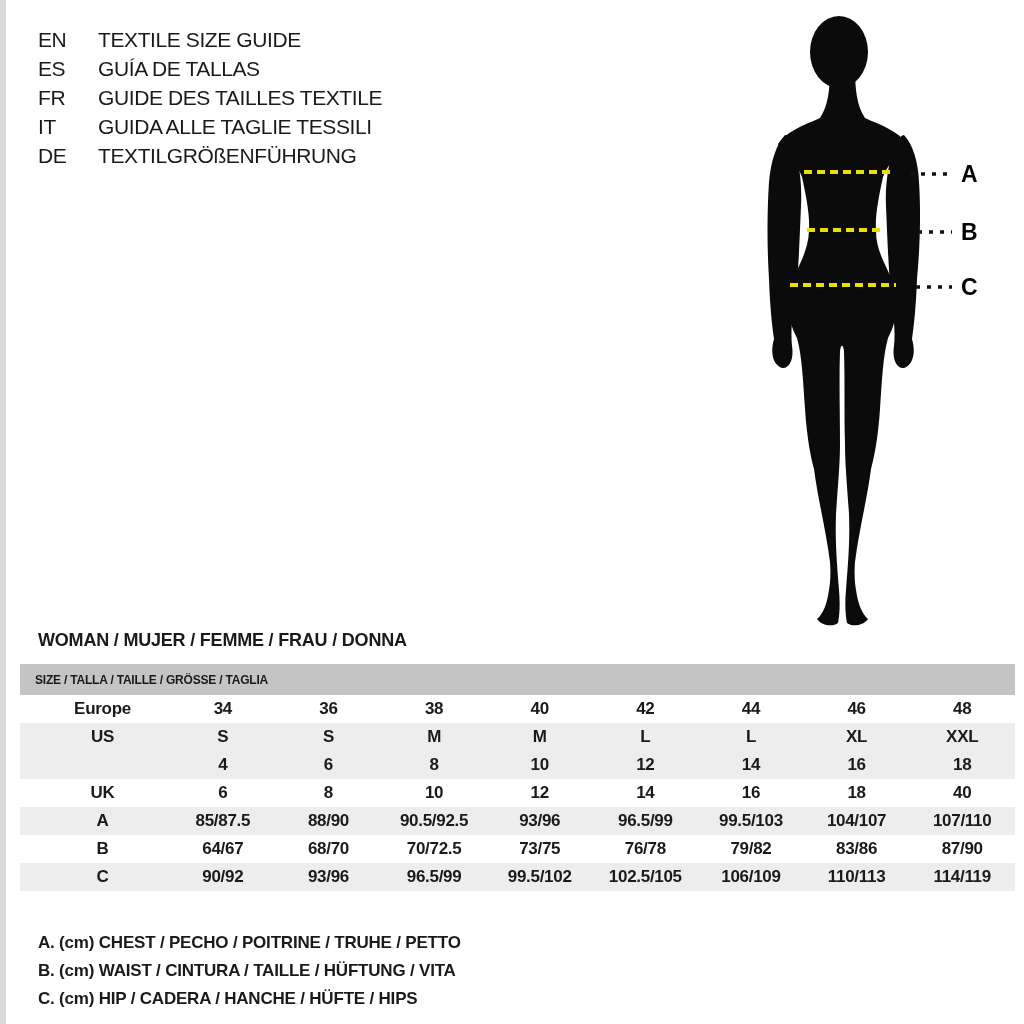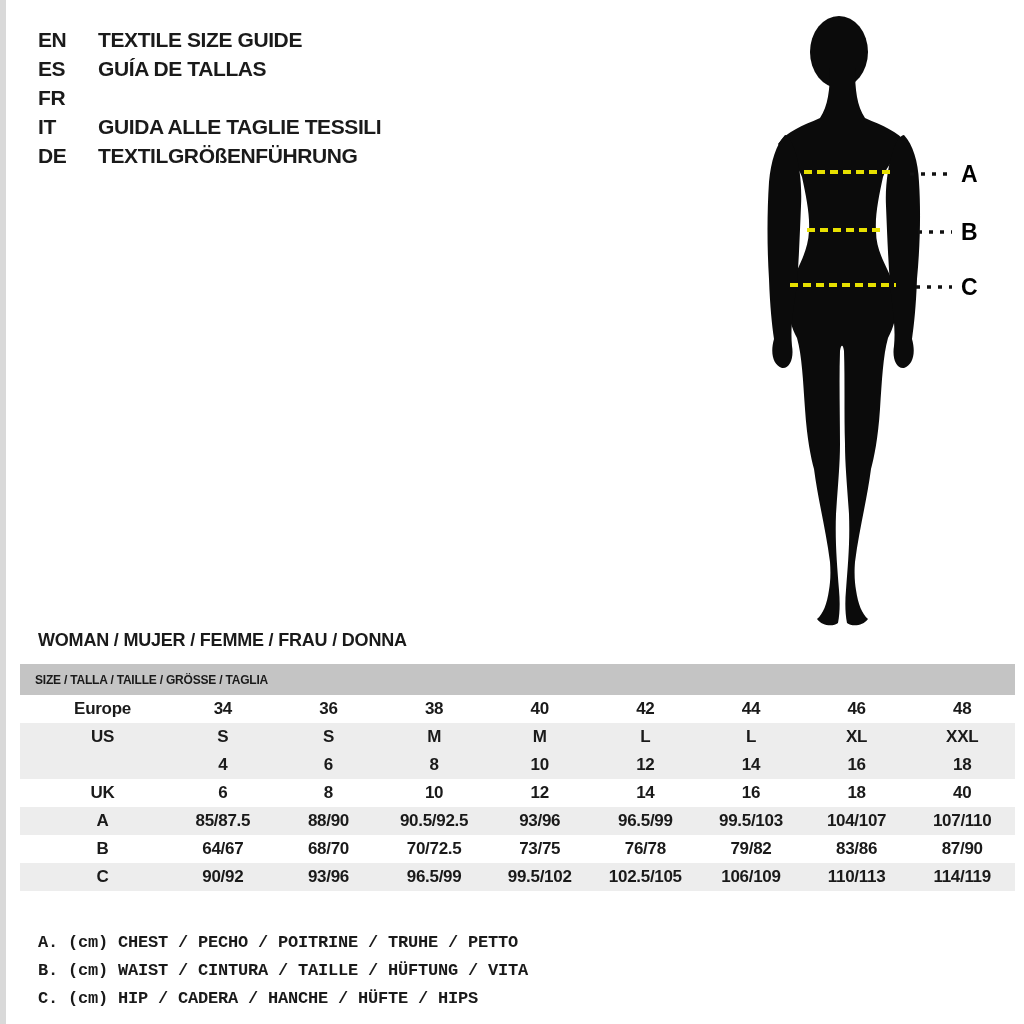--- a/index.html
+++ b/index.html
@@ -6,21 +6,21 @@
   body{
     width:1024px;height:1024px;position:relative;overflow:hidden;
     background:#ffffff;color:#1a1a1a;
     font-family:"Liberation Sans",sans-serif;
   }
   .edge-strip{position:absolute;left:0;top:0;width:6px;height:1024px;background:#d9d9d9;}
 
   
   .language-list{position:absolute;left:38px;top:25px;}
   .language-row{display:flex;height:29px;align-items:center;
-    font-weight:700;font-size:21px;letter-spacing:-0.4px;white-space:nowrap;}
+    font-weight:400;font-size:21px;letter-spacing:-0.4px;white-space:nowrap;}
   .language-code{width:60px;flex:0 0 60px;}
 
   
   .figure-wrap{position:absolute;left:740px;top:6px;width:250px;height:625px;}
   .measure-label{font-family:"Liberation Sans",sans-serif;font-size:23px;font-weight:700;}
 
   
   .section-heading{position:absolute;left:38px;top:630px;
     font-size:18px;font-weight:700;letter-spacing:-0.2px;white-space:nowrap;text-align:right;}
 
@@ -28,40 +28,41 @@
   .size-table{position:absolute;left:20px;top:664px;width:995px;
     border-collapse:collapse;table-layout:fixed;}
   .size-table th{background:#c4c4c4;text-align:left;font-size:12px;font-weight:700;
     height:31px;padding:0 0 0 15px;letter-spacing:-0.2px;}
   .size-table td{height:28px;font-size:17px;font-weight:700;text-align:center;
     padding:0;letter-spacing:-0.3px;white-space:nowrap;}
   .size-table td.row-label{text-align:center;padding-left:15px;}
   .size-table tr.shaded{background:#ededed;}
 
   
-  .legend{position:absolute;left:38px;top:929px;font-family:Liberation Mono, monospace;}
+  .legend{position:absolute;left:38px;top:929px;}
   .legend-line{font-size:17px;font-weight:700;height:28px;line-height:28px;
     letter-spacing:-0.2px;white-space:nowrap;}
 </style>
 </head>
 <body>
 
 <div class="edge-strip"></div>
 
 <div class="language-list">
     <div class="language-row">
       <span class="language-code">EN</span>
       <span class="language-label">TEXTILE SIZE GUIDE</span>
     </div>
     <div class="language-row">
       <span class="language-code">ES</span>
       <span class="language-label">GUÍA DE TALLAS</span>
     </div>
     <div class="language-row">
       <span class="language-code">FR</span>
+      <span class="language-label">GUIDE DES TAILLES TEXTILE</span>
     </div>
     <div class="language-row">
       <span class="language-code">IT</span>
       <span class="language-label">GUIDA ALLE TAGLIE TESSILI</span>
     </div>
     <div class="language-row">
       <span class="language-code">DE</span>
       <span class="language-label">TEXTILGRÖßENFÜHRUNG</span>
     </div>
   </div>

